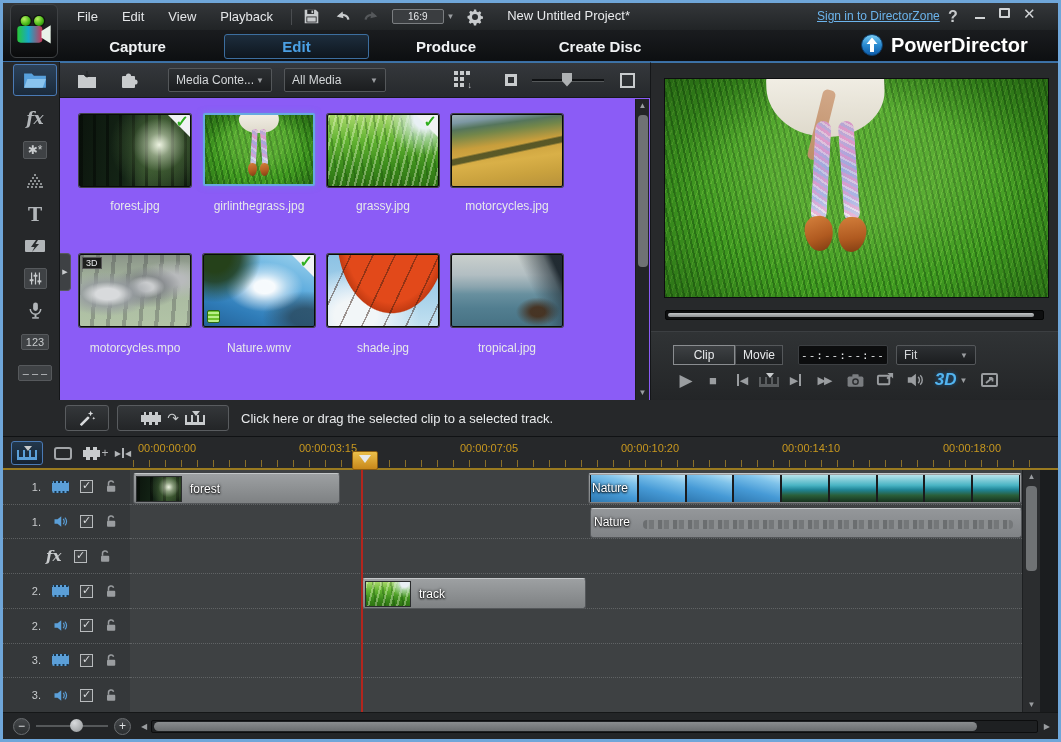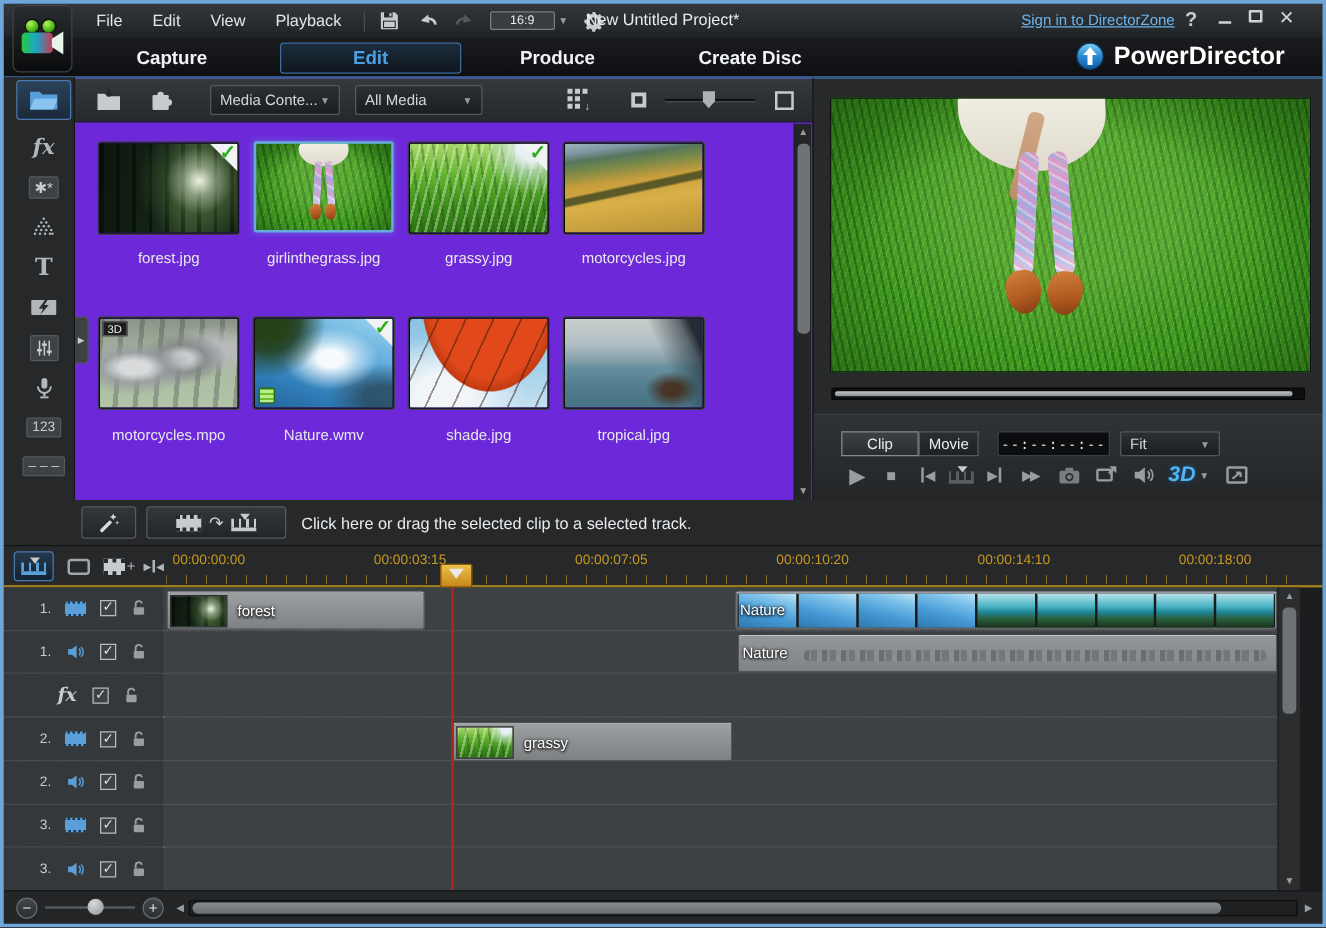--- a/index.html
+++ b/index.html
@@ -12,37 +12,37 @@
 #titlebar{left:3px;top:3px;width:1055px;height:27px;background:linear-gradient(#34373a,#212426);display:flex;align-items:center;color:#e4e6e8;font-size:13px}
 #modetabs{left:3px;top:30px;width:1055px;height:32px;background:linear-gradient(#1a1c1f,#0d0f11);border-bottom:1px solid #3a6ea5}
 .logo{left:10px;top:4px;width:48px;height:54px;background:linear-gradient(#2a2d30,#0a0b0c);border:1px solid #3e4144;border-radius:6px;display:flex;align-items:center;justify-content:center;z-index:5}
 .menu{padding:0 12px;color:#e4e6e8;cursor:default}
 .vsep{width:1px;height:16px;background:#4a4d50;margin:0 6px}
 .tbtn{width:26px;height:20px;display:flex;align-items:center;justify-content:center;color:#c8cbcd}
 .tbtn.dis{color:#55585b}
 .chip{display:flex;align-items:center;gap:3px;color:#e8eaec;font-size:10px}
 .chip .bx{border:1px solid #7a7d80;background:#3a3d40;padding:1px 15px;border-radius:2px}
 .caret{font-size:8px;color:#9a9da0}
-#ttl{position:absolute;left:430px;top:8px;width:200px;text-align:center;color:#e8eaec;font-size:13px}
+#ttl{position:absolute;left:430px;top:8px;width:200px;text-align:right;color:#e8eaec;font-size:13px}
 #signin{position:absolute;left:817px;top:9px;color:#6cb4ec;font-size:12px;text-decoration:underline}
 #help{position:absolute;left:948px;top:8px;color:#c8cbcd;font-weight:bold}
 .winbtn{position:absolute;top:9px;color:#d0d3d5}
 
 .tab{position:absolute;top:34px;height:25px;display:flex;align-items:center;justify-content:center;color:#f0f2f4;font-size:15px;font-weight:bold}
 .tab.active{border:1px solid #3c6e9f;border-radius:3px;background:linear-gradient(#1d2d3d,#0e161e);color:#4ba0e4}
 .brand{position:absolute;top:33px;left:860px;display:flex;align-items:center;gap:7px;color:#fff;font-size:20px;font-weight:bold}
 
 #rail{left:3px;top:62px;width:57px;height:338px;background:#26282a;border-right:1px solid #141618}
 .room{position:absolute;left:13px;width:44px;height:30px;display:flex;align-items:center;justify-content:center;color:#b2b6b9}
 .room.active{border:1px solid #4a7ab5;border-radius:3px;background:linear-gradient(#2c425a,#1b2a3a);height:32px}
 .glyphbox{background:#3f4245;border:1px solid #56595c;border-radius:2px;padding:1px 4px;font-size:11px;color:#c8cbcd}
 .fxg{font-family:"DejaVu Serif",serif;font-style:italic;font-weight:bold;font-size:17px}
 .Tg{font-family:"DejaVu Serif",serif;font-size:19px;font-weight:bold}
 
-#media{left:60px;top:62px;width:590px;height:338px;background:#6d28d9;border-top:1px solid #3e74a6}
+#media{left:60px;top:62px;width:590px;height:338px;background:#8b5cf6;border-top:1px solid #3e74a6}
 #mtool{position:absolute;left:0;top:0;width:100%;height:35px;background:linear-gradient(#35383c,#26292c);border-bottom:1px solid #17191b;display:flex;align-items:center;color:#c8cbcd}
 .dd{display:flex;align-items:center;justify-content:space-between;background:linear-gradient(#2d3033,#1b1d1f);border:1px solid #54575a;border-radius:2px;color:#d4d7d9;font-size:12px;padding:0 7px;height:24px}
 .sqic{border:2px solid #c8cbcd;display:inline-block}
 .gridic{position:relative;width:18px;height:18px}
 .gridic i{position:absolute;width:4px;height:4px;background:#c8cbcd;box-shadow:6px 0 #c8cbcd,12px 0 #c8cbcd,0 6px #c8cbcd,6px 6px #c8cbcd,0 12px #c8cbcd,6px 12px #c8cbcd}
 .gridic b{position:absolute;right:0;bottom:-1px;color:#c8cbcd;font-size:9px}
 .slider{position:relative;height:3px;background:#101214;border-bottom:1px solid #55585a}
 .sthumb{position:absolute;top:-6px;width:10px;height:14px;background:#aeb1b3;clip-path:polygon(0 0,100% 0,100% 60%,50% 100%,0 60%)}
 .thumb{position:absolute;width:112px;height:73px;border-radius:2px;border:1px solid #0a0b0c;box-shadow:0 0 0 1px #3f4244;overflow:hidden}
 .thumb.sel{border:2px solid #66aadf;box-shadow:0 0 6px rgba(90,160,220,.5)}
@@ -634,21 +634,21 @@
         <span class="fseg b"></span>
     </span>
     <span class="cliplabel ovlabel">Nature</span>
   </div>
   <div class="clip abs" style="left:590px;top:508px;width:432px;height:30px;background:linear-gradient(#94979a,#808386)">
     <span class="cliplabel ovlabel" style="top:6px">Nature</span>
     <span class="wave"></span>
   </div>
   <div class="clip abs" style="left:362px;top:578px;width:224px;height:31px">
     <span class="cthumb im-grassy"></span>
-    <span class="cliplabel">grassy</span>
+    <span class="cliplabel">track</span>
   </div>
   <div id="redline" class="abs"></div>
 
   <div id="vsb" class="abs">
     <div class="sarrow">▲</div>
     <div class="sthumbv" style="left:3px;width:11px;top:16px;height:85px"></div>
     <div class="sarrow" style="position:absolute;bottom:0;width:100%">▼</div>
   </div>
 
   <div id="bbar" class="abs">

